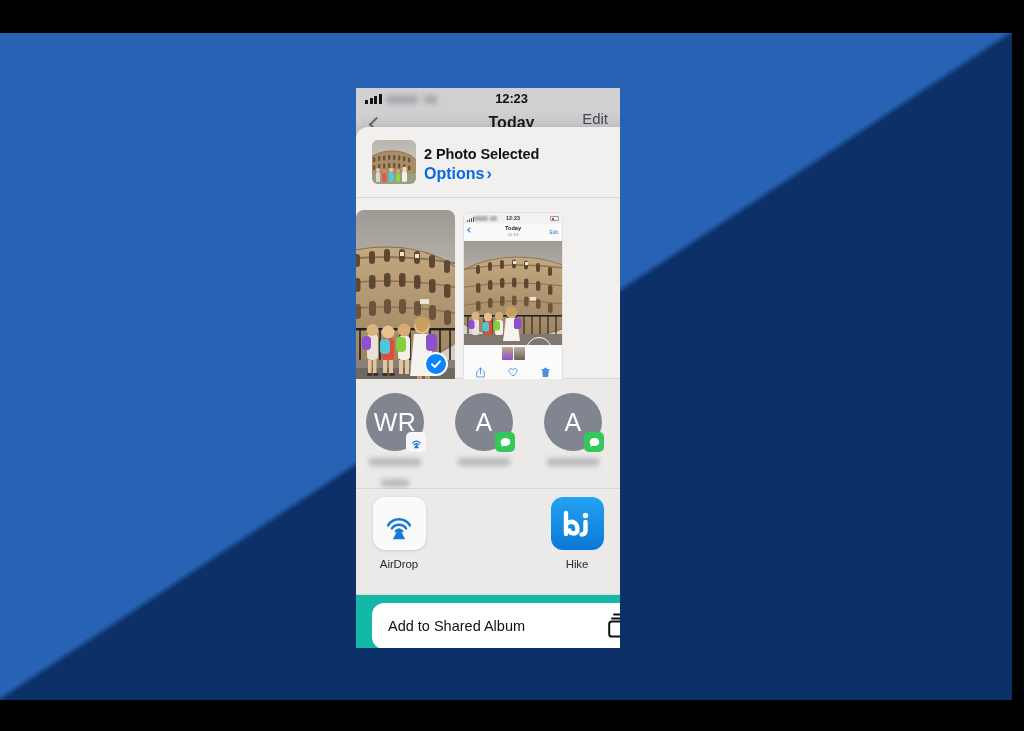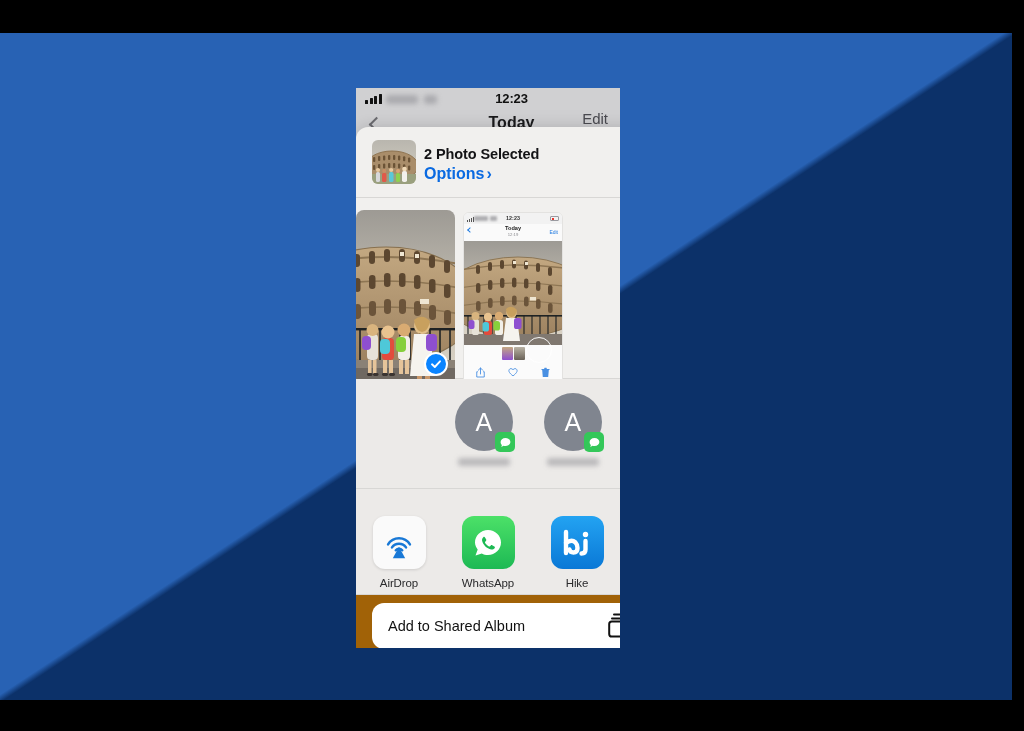--- a/index.html
+++ b/index.html
@@ -114,27 +114,27 @@
     color:#fff;font-size:25px;font-weight:500;letter-spacing:.4px;}
   .badge{position:absolute;right:-2px;bottom:-1px;width:20px;height:20px;border-radius:5px;
     display:flex;align-items:center;justify-content:center;}
   .badge.msg{background:#34c759;}
   .badge.air{background:#f7f7f9;}
   .cname{margin-top:7px;height:8px;width:52px;margin-left:auto;margin-right:auto;}
   .cname2{margin-top:3px;height:8px;width:28px;margin-left:auto;margin-right:auto;}
 
   
   #apps-row{position:relative;height:105px;background:#eceae8;padding-top:12px;}
-  .app{position:absolute;top:27px;width:66px;text-align:center;}
+  .app{position:absolute;top:8px;width:66px;text-align:center;}
   .appicon{width:53px;height:53px;border-radius:12px;margin:0 auto;position:relative;overflow:hidden;
     display:flex;align-items:center;justify-content:center;}
   .applabel{margin-top:8px;font-size:11.5px;color:#2a2a2c;letter-spacing:-.1px;white-space:nowrap;}
 
   
-  #actions{position:relative;height:54px;background:#a16207;padding:8px 16px 0;}
+  #actions{position:relative;height:54px;background:#14b8a6;padding:8px 16px 0;}
   #action-card{background:#fff;border-radius:12px;height:46px;position:relative;padding:0 16px;
     display:flex;align-items:center;}
   #action-label{font-size:14.5px;color:#111;}
   #action-icon{position:absolute;right:16px;top:9px;}
 </style>
 </head>
 <body>
 
 <div id="backdrop"></div>
 <div id="blackbar-top"></div>
@@ -458,20 +458,36 @@
             <rect x="0.4" y="2.3" width="11.2" height="1.3" rx=".6" fill="#4a90e2"></rect>
           </svg>
         </div>
         <div class="mini-ring"></div>
       </div>
     </div>
     <div class="hr"></div>
 
     <div id="contacts-row">
 
+      <div class="contact" style="left:6px;">
+        <div class="avatar">
+          <span>WR</span>
+          <span class="badge air">
+            <svg width="15" height="15" viewBox="0 0 18 18">
+              <g fill="none" stroke="#1878d6" stroke-width="1.5" stroke-linecap="round">
+                <path d="M4.6 9.4 A6 6 0 0 1 13.4 9.4"></path>
+                <path d="M6.4 11.4 A3.6 3.6 0 0 1 11.6 11.4"></path>
+              </g>
+              <path d="M9 10.4 L12 16 L6 16 Z" fill="#1878d6"></path>
+            </svg>
+          </span>
+        </div>
+        <div class="cname blurtext">&nbsp;</div>
+        <div class="cname2 blurtext">&nbsp;</div>
+      </div>
 
       <div class="contact" style="left:95px;">
         <div class="avatar">
           <span>A</span>
           <span class="badge msg">
             <svg width="13" height="13" viewBox="0 0 16 16">
               <path d="M8 2.4 C11.6 2.4 14 4.6 14 7.3 C14 10 11.6 12.2 8 12.2 C7.1 12.2 6.3 12.1 5.6 11.9
                        L2.8 13.4 L3.6 11 C2.6 10.1 2 8.8 2 7.3 C2 4.6 4.4 2.4 8 2.4 Z" fill="#fff"></path>
             </svg>
           </span>
@@ -510,33 +526,20 @@
               <path d="M8.5 21.5 A13.5 13.5 0 0 1 31.5 21.5"></path>
               <path d="M12.6 24.6 A9 9 0 0 1 27.4 24.6"></path>
               <path d="M16.6 27.6 A4.6 4.6 0 0 1 23.4 27.6"></path>
             </g>
             <path d="M20 24 L26.5 36 L13.5 36 Z" fill="#1878d6"></path>
           </svg>
         </div>
         <div class="applabel">AirDrop</div>
       </div>
 
-      <div class="app" style="left:99px;">
-        <div class="appicon" style="background:linear-gradient(#4ce168,#1db954);">
-          <svg width="40" height="40" viewBox="0 0 40 40">
-            <path d="M20 7 C27.2 7 33 12.6 33 19.5 C33 26.4 27.2 32 20 32 C17.7 32 15.6 31.4 13.8 30.4
-                     L7.5 32.5 L9.7 26.6 C8.3 24.6 7 22.2 7 19.5 C7 12.6 12.8 7 20 7 Z" fill="#fff"></path>
-            <path d="M15.3 14.2 C15.9 13.6 16.6 13.7 17 14.4 L18.2 16.6 C18.5 17.2 18.3 17.6 17.9 18
-                     L17.2 18.7 C16.9 19 16.9 19.4 17.1 19.8 C18 21.4 19.3 22.6 21 23.4 C21.4 23.6 21.8 23.5 22.1 23.2
-                     L22.8 22.4 C23.2 22 23.7 21.9 24.2 22.2 L26.3 23.5 C27 23.9 27.1 24.6 26.6 25.2
-                     C25.7 26.2 24.5 26.8 23.1 26.5 C19 25.8 15 21.9 14.1 17.8 C13.8 16.4 14.4 15.1 15.3 14.2 Z" fill="#1db954"></path>
-          </svg>
-        </div>
-        <div class="applabel">WhatsApp</div>
-      </div>
 
       <div class="app" style="left:188px;">
         <div class="appicon" style="background:linear-gradient(#23a3f2,#0a78d6);">
           <svg width="42" height="42" viewBox="0 0 42 42">
             <path d="M10 10 L10 31" stroke="#fff" stroke-width="4.4" stroke-linecap="round" fill="none"></path>
             <path d="M10 21 Q15.5 17 19.5 20.5 Q21.5 22.5 21.5 26 Q21.5 30.5 17.5 30.5 Q14 30.5 13.5 27.5" stroke="#fff" stroke-width="4.4" fill="none" stroke-linecap="round" stroke-linejoin="round"></path>
             <path d="M29.5 19 L29.5 27.5 Q29.5 31.5 25.5 31.5" stroke="#fff" stroke-width="4.4" fill="none" stroke-linecap="round"></path>
             <circle cx="29.5" cy="12.5" r="2.7" fill="#fff"></circle>
           </svg>
         </div>

